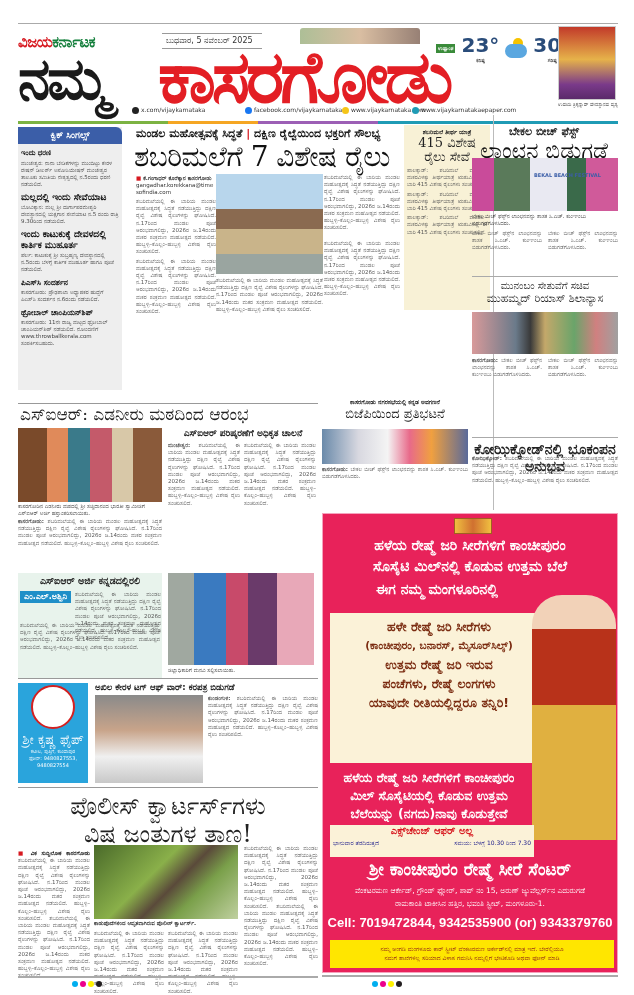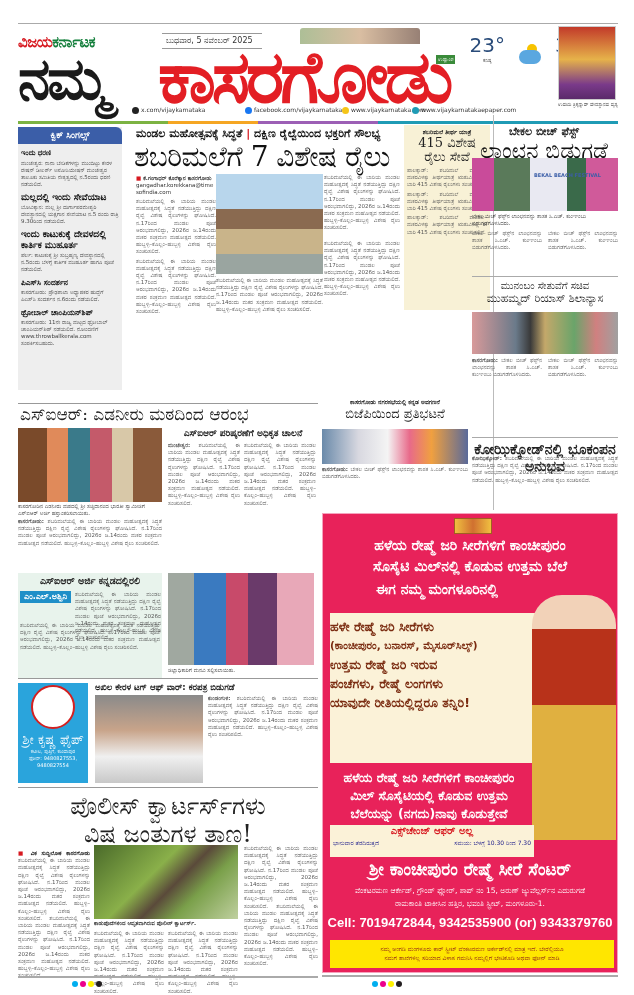--- a/index.html
+++ b/index.html
@@ -6,21 +6,21 @@
 body{width:634px;height:995px;background:#fff;font-family:"DejaVu Sans",sans-serif;color:#222;position:relative;overflow:hidden}
 .abs{position:absolute}
 .masthead-top{left:18px;top:23px;width:600px;height:1px;background:#aaa}
 .vk-brand{left:18px;top:33px;font-size:15px;font-weight:bold;color:#d71920;letter-spacing:-0.5px}
 .vk-brand span{color:#15803d}
 .date{left:162px;top:33px;font-size:8px;color:#333;border-top:1px solid #999;border-bottom:1px solid #999;padding:2px 4px;width:100px}
 .namma{left:18px;top:50px;font-size:58px;font-weight:900;color:#1a1a1a;letter-spacing:-3px;line-height:58px;font-family:"DejaVu Sans",sans-serif}
 .kasaragodu{left:158px;top:44px;font-size:72px;font-weight:900;color:#e31e24;letter-spacing:-4px;line-height:66px}
 .social{top:106px;font-size:6px;color:#333}
 .social .ic{display:inline-block;width:7px;height:7px;border-radius:50%;margin-right:2px;vertical-align:middle}
-.weather{left:436px;top:33px;font-size:20px;font-weight:normal;color:#2a4c7a;display:flex;gap:14px;align-items:flex-end}
+.weather{left:436px;top:33px;font-size:20px;font-weight:bold;color:#2a4c7a;display:flex;gap:6px;align-items:center}
 .weather .lbl{font-size:5px;background:#3a8b3a;color:#fff;padding:1px 2px;line-height:7px}
 .weather small{font-size:8px}
 .cloud{width:22px;height:14px;background:#5aa7e0;border-radius:10px;position:relative;margin-top:4px}
 .cloud:before{content:"";position:absolute;left:8px;top:-6px;width:10px;height:10px;background:#f7c300;border-radius:50%;z-index:-1}
 .deity{left:558px;top:26px;width:58px;height:74px;background:linear-gradient(180deg,#c23a2a,#e6b24a 45%,#7a3a8a 80%,#5b2a6a);border:1px solid #ccc}
 .deity-cap{left:556px;top:101px;width:64px;font-size:5px;text-align:center;color:#333;line-height:7px}
 .colorbar{left:18px;top:121px;width:600px;height:3px;background:linear-gradient(90deg,#7cb342 0 25%,#f5a623 25% 40%,#9c5fb5 40% 60%,#1f9bb5 60% 100%)}
 
 .lcol{left:18px;top:127px;width:104px;height:263px;background:#eee}
 .lcol-head{background:#3b5ea8;color:#fff;font-size:9px;font-weight:bold;text-align:center;padding:3px 0;border-radius:0 6px 0 0}
@@ -32,21 +32,21 @@
 .headline{font-size:28px;font-family:"DejaVu Serif",serif;color:#111;letter-spacing:-0.5px}
 .body-text{font-size:5.5px;color:#555;line-height:7.2px;text-align:justify}
 .photo{background:#7a8c95;position:absolute}
 .box415{left:404px;top:125px;width:86px;height:185px;background:#f8f1d6;padding:3px}
 .box415 .k{font-size:6px;font-weight:bold;text-align:center}
 .box415 .h{font-size:13px;font-family:"DejaVu Serif",serif;text-align:center;line-height:14px}
 .sect-head{font-size:14px;text-align:center;color:#111;font-family:"DejaVu Serif",serif}
 .ad-pink{left:322px;top:513px;width:296px;height:460px;background:#e8225a;border:1px solid #f5a3bd}
 .ad-line{color:#fff;font-weight:bold;text-align:center;font-size:14px;line-height:18px}
 .ad-cream{left:330px;top:613px;width:218px;height:150px;background:#fbf2d8}
-.cream-line{color:#7a2b10;font-weight:bold;text-align:left;font-size:12.5px;line-height:19px}
+.cream-line{color:#7a2b10;font-weight:bold;text-align:center;font-size:12.5px;line-height:19px}
 .ad-yellow{left:330px;top:940px;width:284px;height:28px;background:#ffe600;font-size:6px;color:#8a1a1a;text-align:center;line-height:9px;padding-top:4px}
 .dots{display:flex;gap:2px}
 .dots span{width:6px;height:6px;border-radius:50%;display:inline-block}
 .caption{font-size:5.5px;color:#333;line-height:7px}
 </style>
 </head>
 <body>
 
 <div class="abs masthead-top"></div>
 <div class="abs vk-brand"><span style="color:#d71920">ವಿಜಯ</span><span>ಕರ್ನಾಟಕ</span></div>

